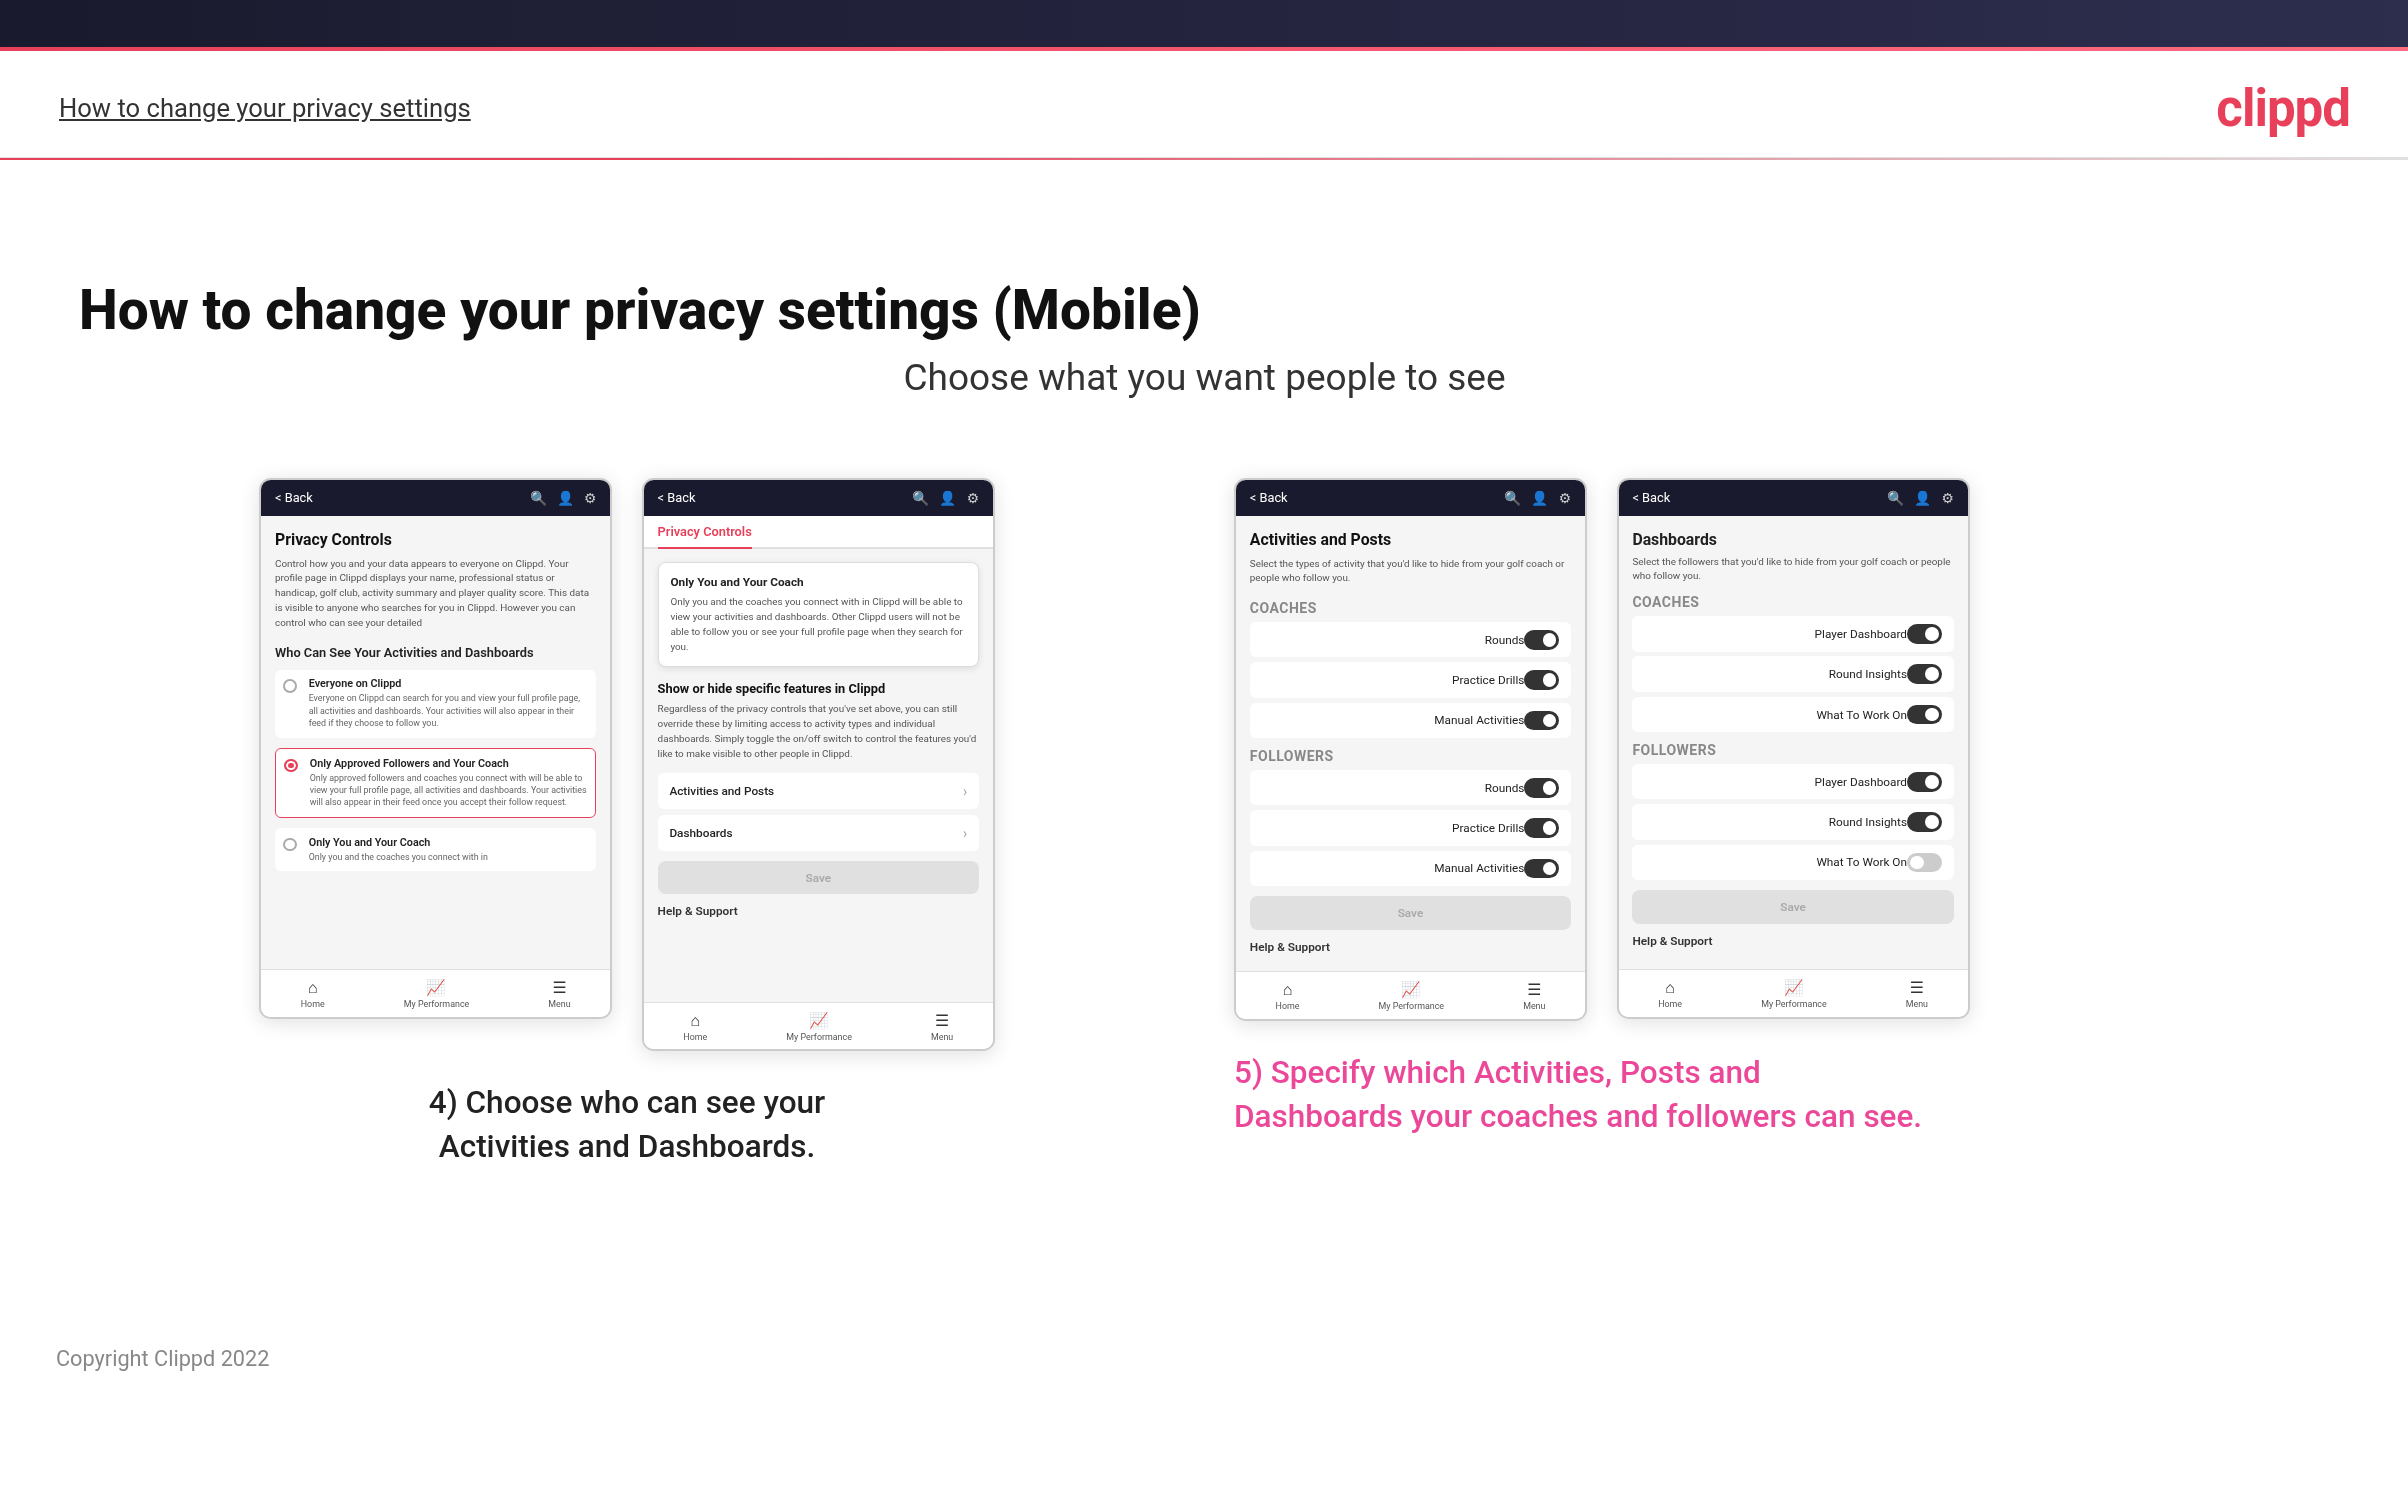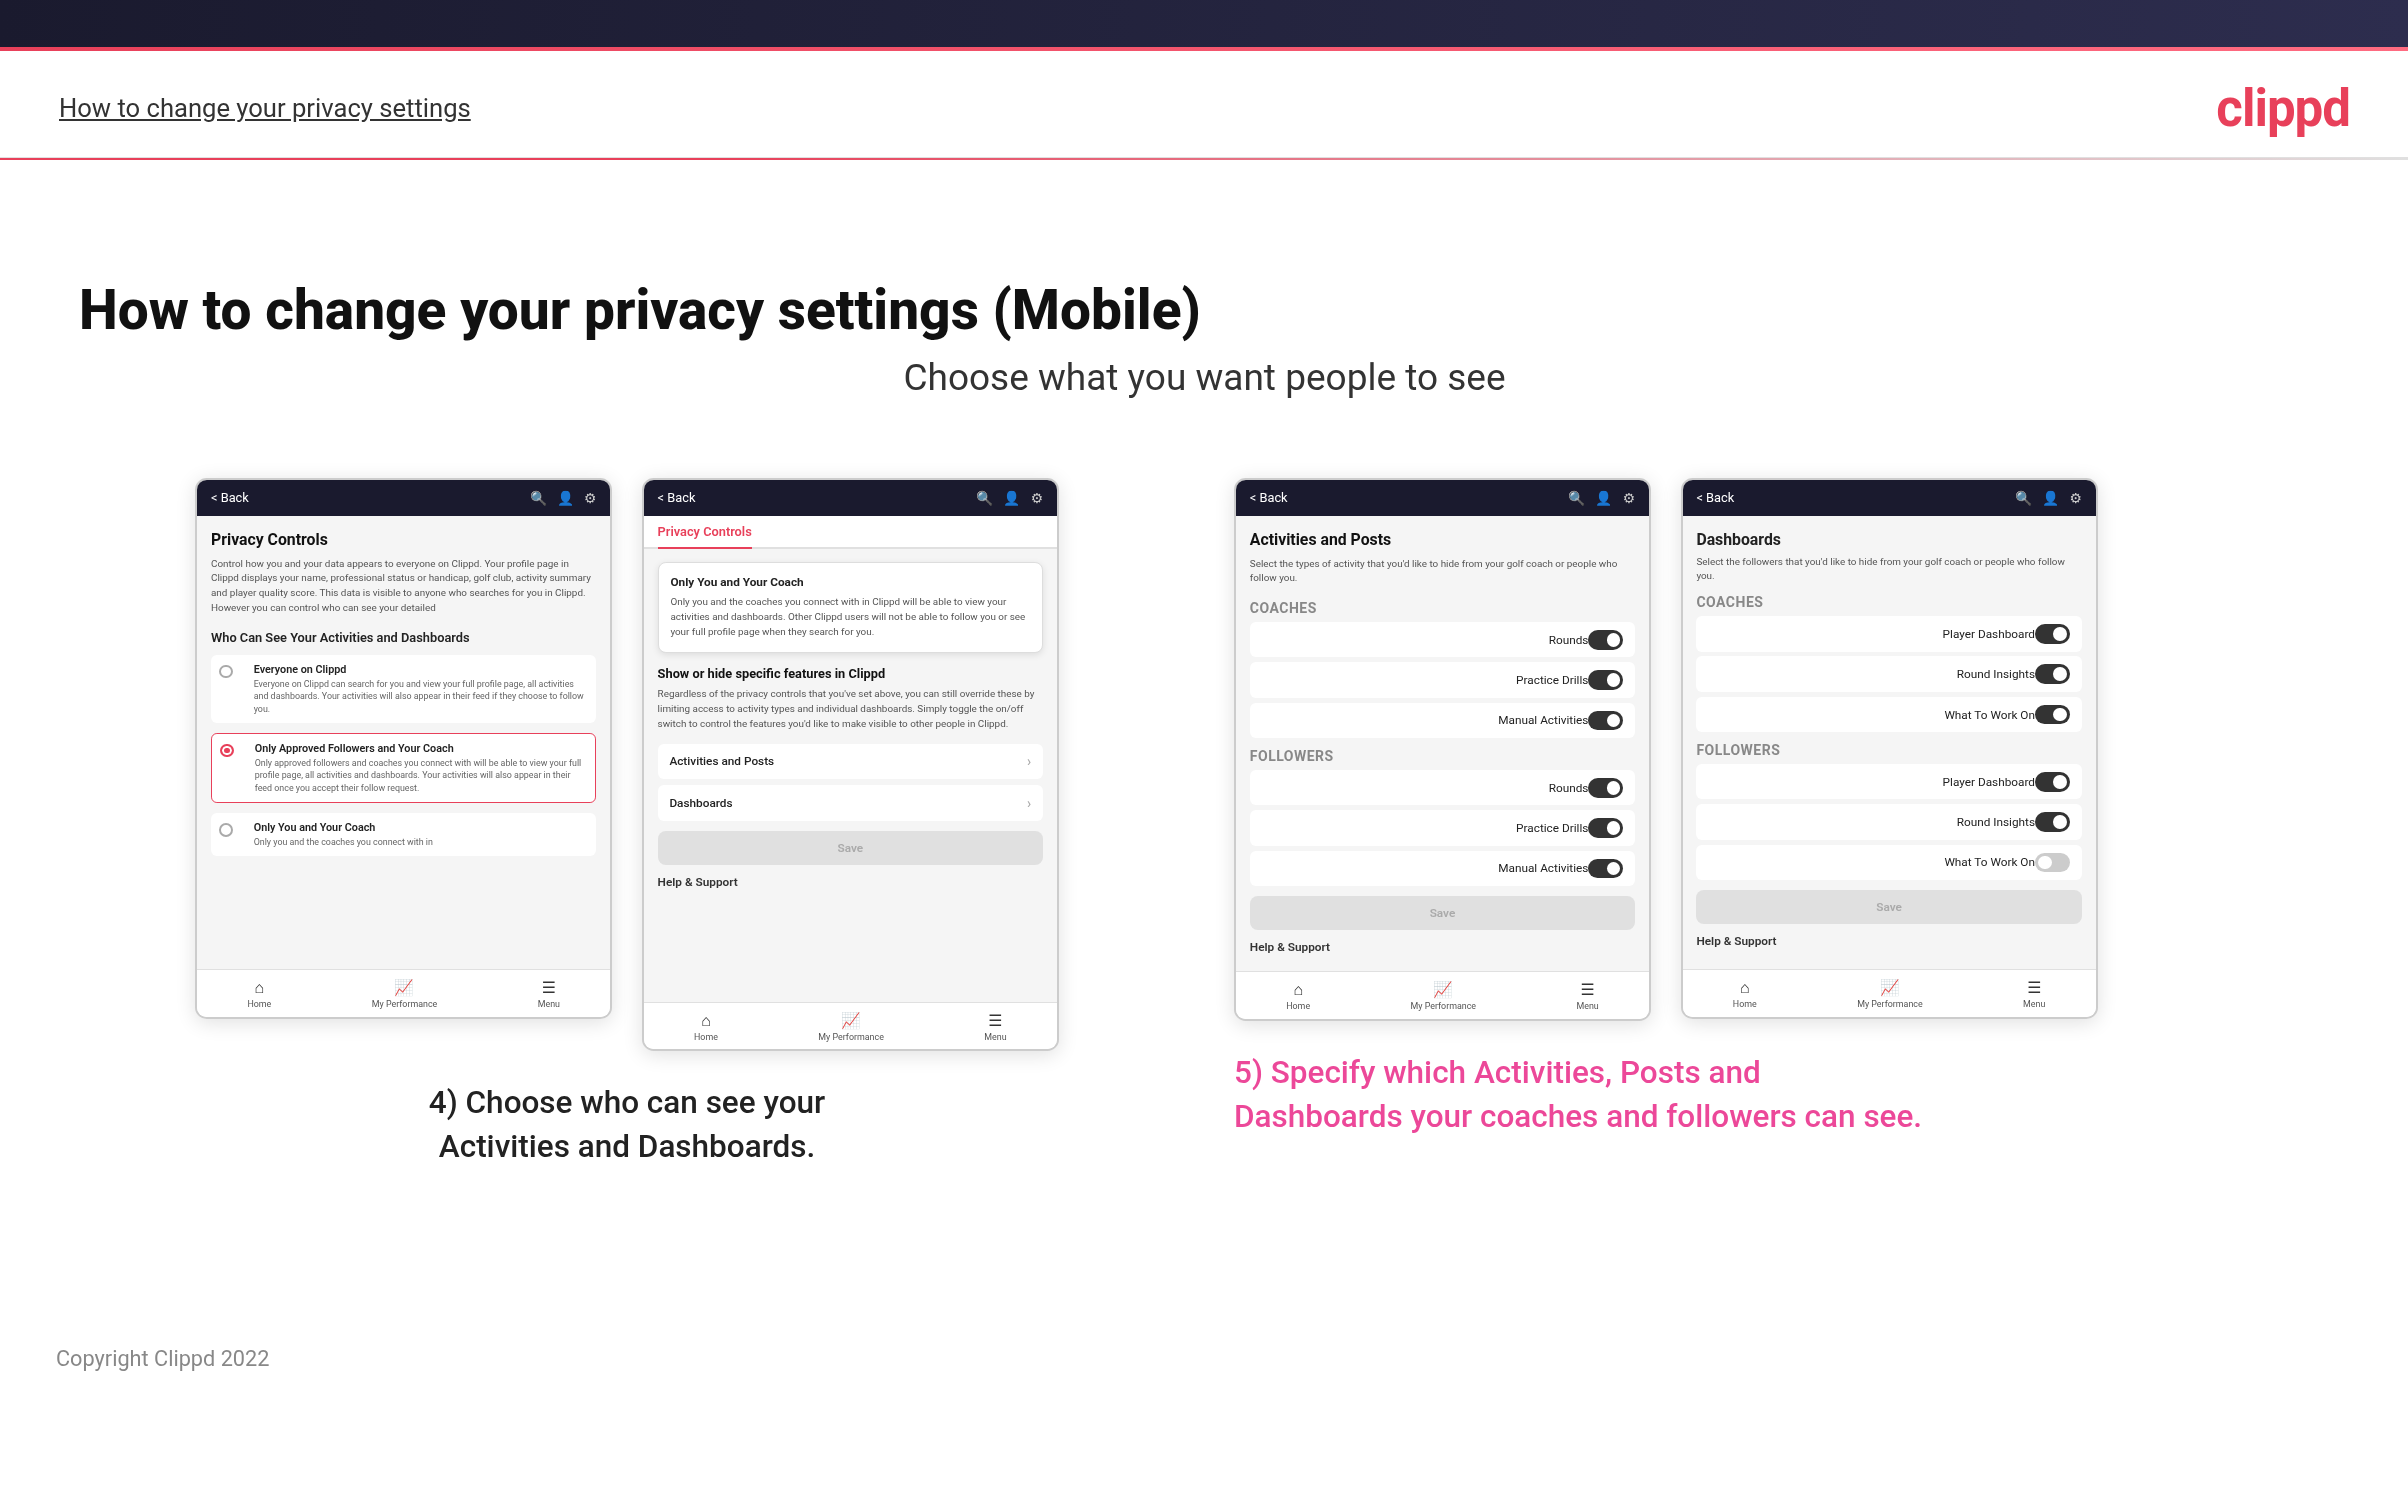--- a/index.html
+++ b/index.html
@@ -84,21 +84,21 @@
       align-items: center;
     }
     .screenshot-pair {
       display: flex;
       gap: 29.6px;
       align-items: flex-start;
     }
 
     
     .mobile-screen {
-      width: 417px;
+      width: 353px;
       min-height: 512px;
       border: 2px solid #ccc;
       border-radius: 11.8px;
       overflow: hidden;
       background: #fff;
       box-shadow: 0 3.9px 19.7px rgba(0,0,0,0.12);
       font-size: 12.8px;
     }
     .mobile-header {
       background: #1a1a2e;
@@ -138,21 +138,21 @@
     }
     .mobile-who-title {
       font-size: 12.8px;
       font-weight: 600;
       color: #222;
       margin-bottom: 9.9px;
     }
     .radio-option {
       display: flex;
       align-items: flex-start;
-      gap: 21px;
+      gap: 12px;
       margin-bottom: 9.9px;
       background: #fff;
       border-radius: 5.9px;
       padding: 7.9px;
     }
     .radio-circle {
       width: 13.8px;
       height: 13.8px;
       border-radius: 50%;
       border: 2px solid #aaa;

